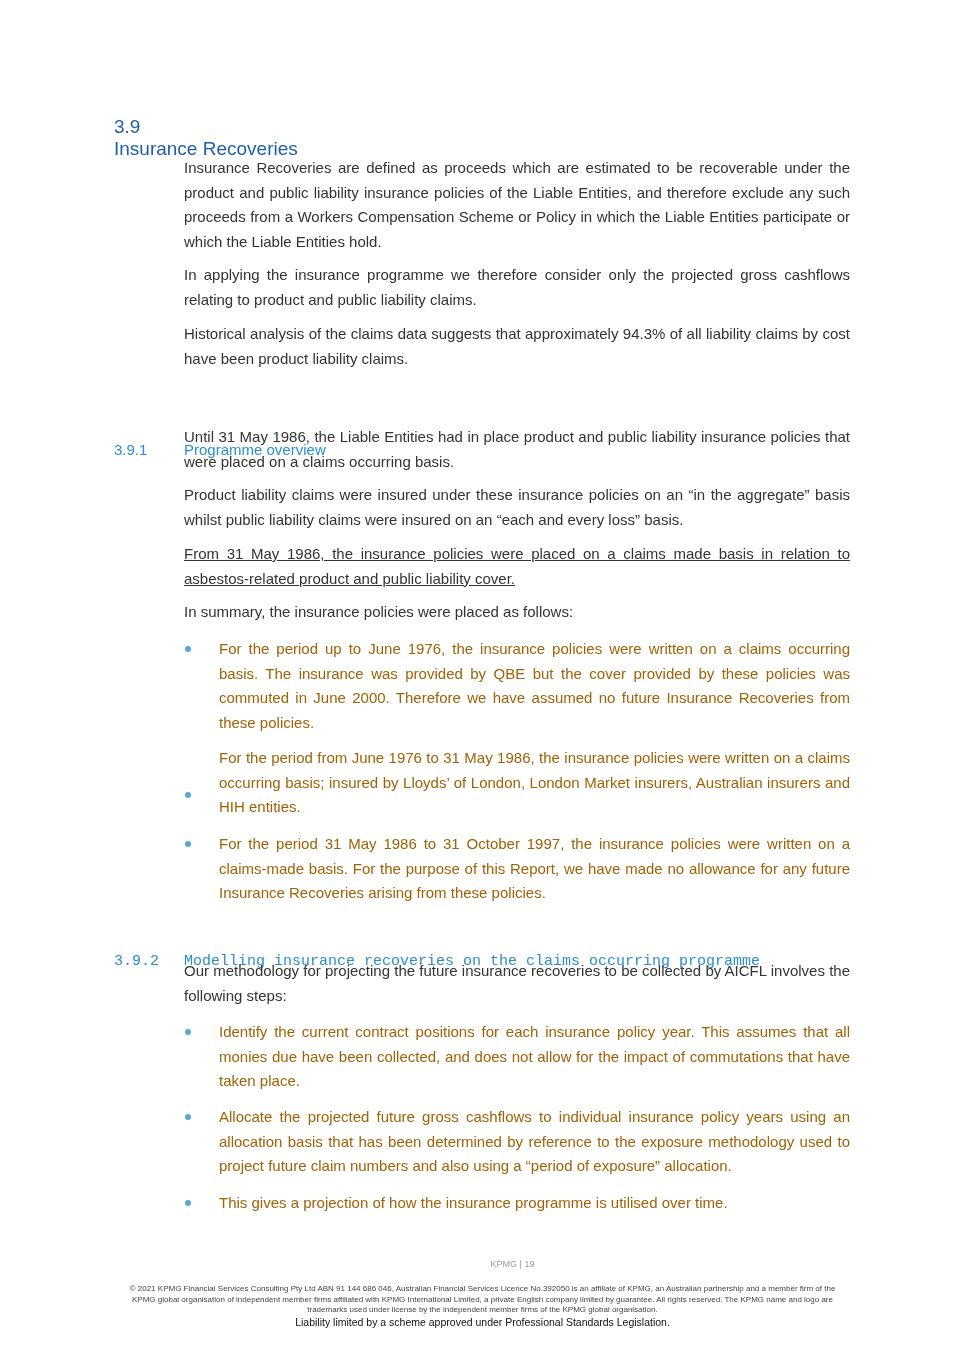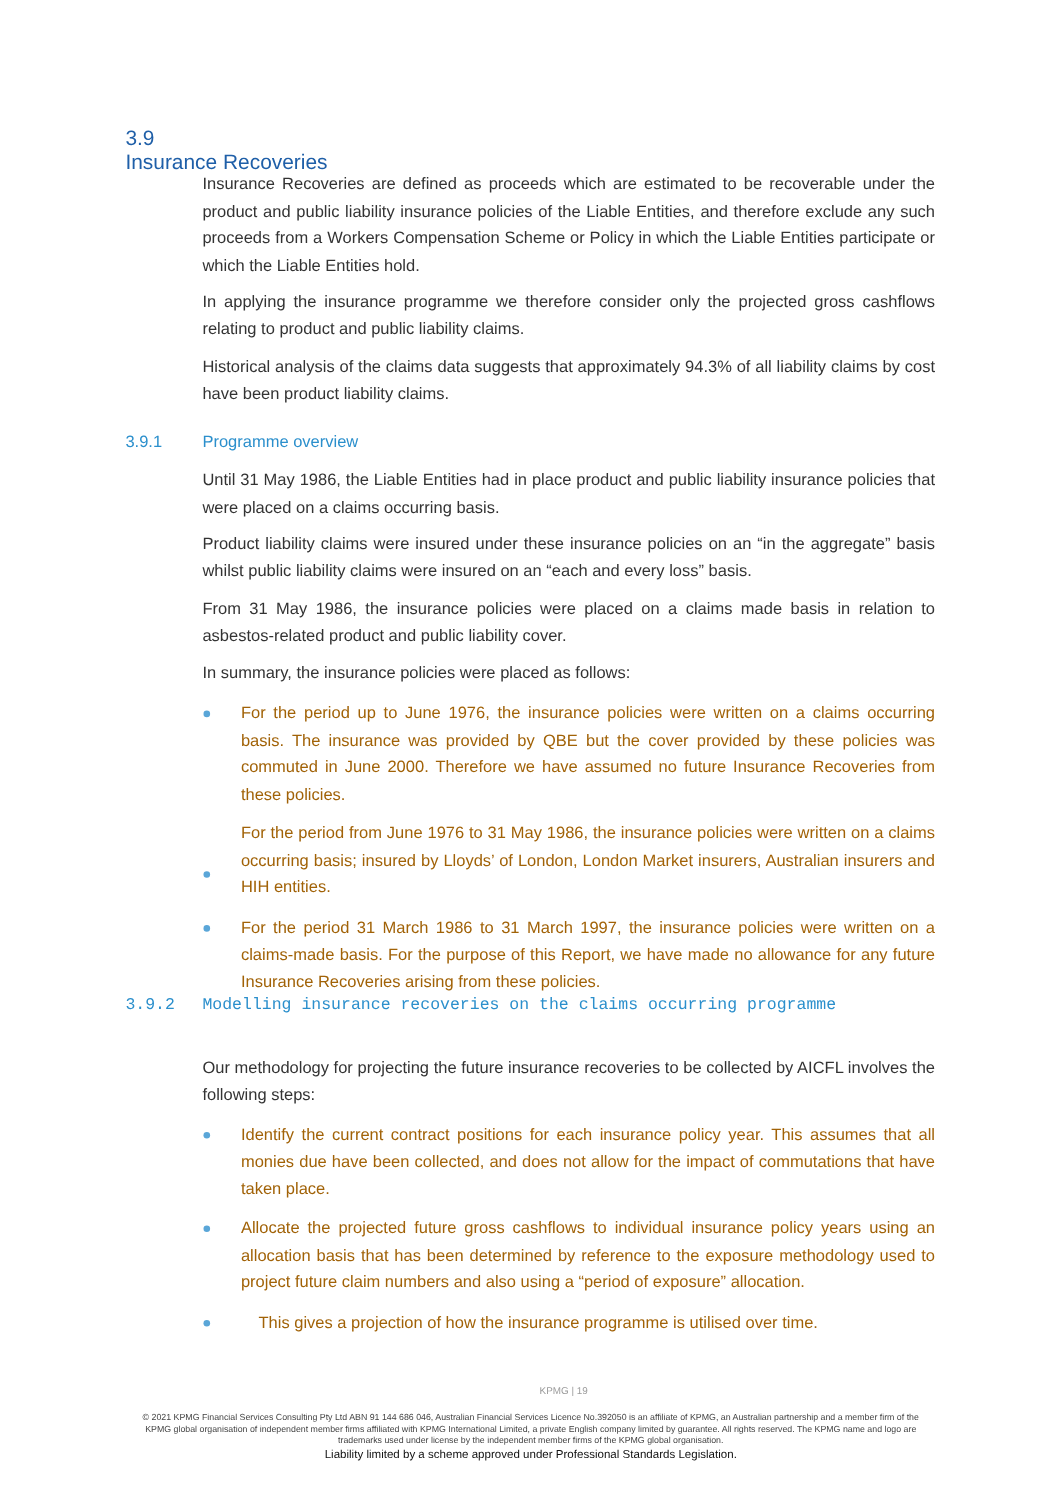--- a/index.html
+++ b/index.html
@@ -7,21 +7,21 @@
     width: 965px; height: 1365px; position: relative; overflow: hidden;
     font-family: "Liberation Sans", sans-serif; color: #333333;
   }
   .h1 {
     position: absolute; left: 114px; top: 116px;
     font-size: 19px; color: #1f5fa8; display: flex; flex-direction: column;
   }
   .h1 .num { width: 70px; }
   .h2 {
     position: absolute; left: 114px;
-    font-size: 15px; color: #2b8fcc; display: flex;
+    font-size: 15px; color: #2b8fcc; display: flex; margin-top: 48px;
   }
   .h2 .num { width: 70px; }
   .para {
     position: absolute; left: 184px; width: 666px;
     font-size: 15px; line-height: 24.5px; text-align: justify; color: #333;
   }
   .bullet {
     position: absolute; left: 184px; width: 666px;
     font-size: 15px; line-height: 24.5px; text-align: justify; color: #a16207;
     display: flex;
@@ -57,40 +57,40 @@
 <div class="para" style="top:263px;">In applying the insurance programme we therefore consider only the projected gross cashflows relating to product and public liability claims.</div>
 <div class="para" style="top:322px;">Historical analysis of the claims data suggests that approximately 94.3% of all liability claims by cost have been product liability claims.</div>
 
 <div class="h2" style="top:393px;">
   <span class="num">3.9.1</span>
   <span>Programme overview</span>
 </div>
 
 <div class="para" style="top:425px;">Until 31 May 1986, the Liable Entities had in place product and public liability insurance policies that were placed on a claims occurring basis.</div>
 <div class="para" style="top:483px;">Product liability claims were insured under these insurance policies on an “in the aggregate” basis whilst public liability claims were insured on an “each and every loss” basis.</div>
-<div class="para" style="top:542px;">From 31 May 1986, the insurance policies were placed on a claims made basis in relation to asbestos-related product and public liability cover.</div>
+<div class="para" style="top:542px;text-decoration:underline;">From 31 May 1986, the insurance policies were placed on a claims made basis in relation to asbestos-related product and public liability cover.</div>
 <div class="para" style="top:600px;">In summary, the insurance policies were placed as follows:</div>
 
 <div class="bullet" style="top:637px;">
   <span class="dot-wrap">
       <span class="dot"></span>
     </span>
   <span class="txt">For the period up to June 1976, the insurance policies were written on a claims occurring basis. The insurance was provided by QBE but the cover provided by these policies was commuted in June 2000. Therefore we have assumed no future Insurance Recoveries from these policies.</span>
 </div>
 <div class="bullet" style="top:746px;align-items:center;">
   <span class="dot-wrap">
       <span class="dot"></span>
     </span>
   <span class="txt">For the period from June 1976 to 31 May 1986, the insurance policies were written on a claims occurring basis; insured by Lloyds’ of London, London Market insurers, Australian insurers and HIH entities.</span>
 </div>
 <div class="bullet" style="top:832px;">
   <span class="dot-wrap">
       <span class="dot"></span>
     </span>
-  <span class="txt">For the period 31 March 1986 to 31 March 1997, the insurance policies were written on a claims-made basis. For the purpose of this Report, we have made no allowance for any future Insurance Recoveries arising from these policies.</span>
+  <span class="txt">For the period 31 May 1986 to 31 October 1997, the insurance policies were written on a claims-made basis. For the purpose of this Report, we have made no allowance for any future Insurance Recoveries arising from these policies.</span>
 </div>
 
 <div class="h2" style="top:905px;font-family:Liberation Mono, monospace;">
   <span class="num">3.9.2</span>
   <span>Modelling insurance recoveries on the claims occurring programme</span>
 </div>
 
 <div class="para" style="top:959px;">Our methodology for projecting the future insurance recoveries to be collected by AICFL involves the following steps:</div>
 
 <div class="bullet" style="top:1020px;">
@@ -98,21 +98,21 @@
       <span class="dot"></span>
     </span>
   <span class="txt">Identify the current contract positions for each insurance policy year. This assumes that all monies due have been collected, and does not allow for the impact of commutations that have taken place.</span>
 </div>
 <div class="bullet" style="top:1105px;">
   <span class="dot-wrap">
       <span class="dot"></span>
     </span>
   <span class="txt">Allocate the projected future gross cashflows to individual insurance policy years using an allocation basis that has been determined by reference to the exposure methodology used to project future claim numbers and also using a “period of exposure” allocation.</span>
 </div>
-<div class="bullet" style="top:1191px;gap:16px;">
+<div class="bullet" style="top:1191px;">
   <span class="dot-wrap">
       <span class="dot"></span>
     </span>
   <span class="txt">This gives a projection of how the insurance programme is utilised over time.</span>
 </div>
 
 <div class="page-num">KPMG  |  19</div>
 <div class="legal">© 2021 KPMG Financial Services Consulting Pty Ltd ABN 91 144 686 046, Australian Financial Services Licence No.392050 is an affiliate of KPMG, an Australian partnership and a member firm of the KPMG global organisation of independent member firms affiliated with KPMG International Limited, a private English company limited by guarantee. All rights reserved. The KPMG name and logo are trademarks used under license by the independent member  firms of the KPMG global organisation.</div>
 <div class="liability">Liability limited by a scheme approved under Professional Standards Legislation.</div>
 

